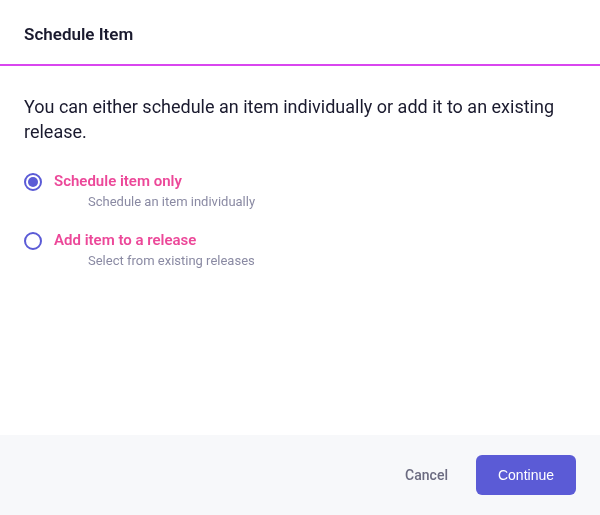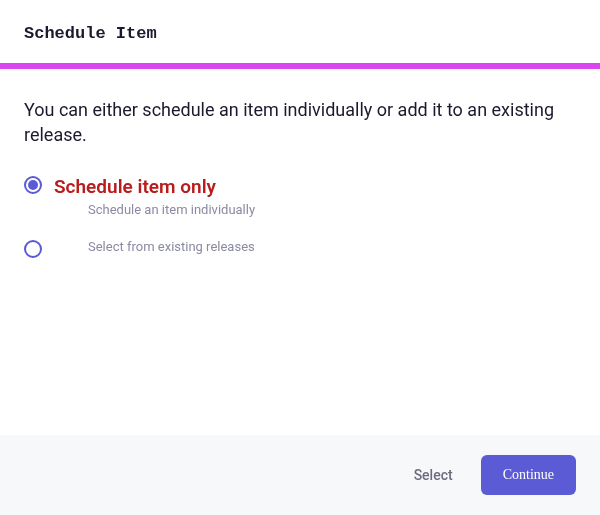--- a/index.html
+++ b/index.html
@@ -11,22 +11,21 @@
       font-family: -apple-system, BlinkMacSystemFont, "Segoe UI", Roboto, Helvetica, Arial, sans-serif;
       width: 600px;
       height: 515px;
       background: #ffffff;
       display: flex;
       flex-direction: column;
       color: #1a1a2e;
     }
     .header {
       padding: 24px 24px 20px 24px;
-      border-bottom: 6px solid #d946ef;
-      font-family: Liberation Mono, monospace;
+      border-bottom: 2px solid #d946ef;
     }
     .header h1 {
       font-size: 17px;
       font-weight: 600;
       color: #1a1a2e;
     }
     .content {
       flex: 1;
       padding: 28px 24px 24px 24px;
     }
@@ -65,23 +64,23 @@
       border-radius: 50%;
       background: #5b5bd6;
       display: block;
     }
     .option-text {
       display: flex;
       flex-direction: column;
       gap: 4px;
     }
     .option-title {
-      font-size: 19px;
+      font-size: 15px;
       font-weight: 600;
-      color: #b91c1c;
+      color: #ec4899;
     }
     .option-subtitle {
       font-size: 13px;
       color: #8a8aa3;
       font-weight: 400;
       margin-left: 34px;
     }
     .footer {
       background: #f7f8fa;
       padding: 20px 24px;
@@ -102,21 +101,21 @@
     }
     .btn-continue {
       background: #5b5bd6;
       border: none;
       color: #ffffff;
       font-size: 14px;
       font-weight: 500;
       cursor: pointer;
       padding: 12px 22px;
       border-radius: 6px;
-      font-family: Liberation Serif, serif;
+      font-family: Liberation Sans, sans-serif;
     }
   </style>
 </head>
 <body>
 
 <div class="header">
   <h1>Schedule Item</h1>
 </div>
 
 <div class="content">
@@ -128,23 +127,24 @@
       <span class="radio selected"></span>
       <span class="option-text">
         <span class="option-title">Schedule item only</span>
         <span class="option-subtitle">Schedule an item individually</span>
       </span>
     </label>
 
     <label class="option-row">
       <span class="radio"></span>
       <span class="option-text">
+        <span class="option-title">Add item to a release</span>
         <span class="option-subtitle">Select from existing releases</span>
       </span>
     </label>
 
   </div>
 </div>
 
 <div class="footer">
-  <button class="btn-cancel">Select</button>
+  <button class="btn-cancel">Cancel</button>
   <button class="btn-continue">Continue</button>
 </div>
 
 </body></html>

